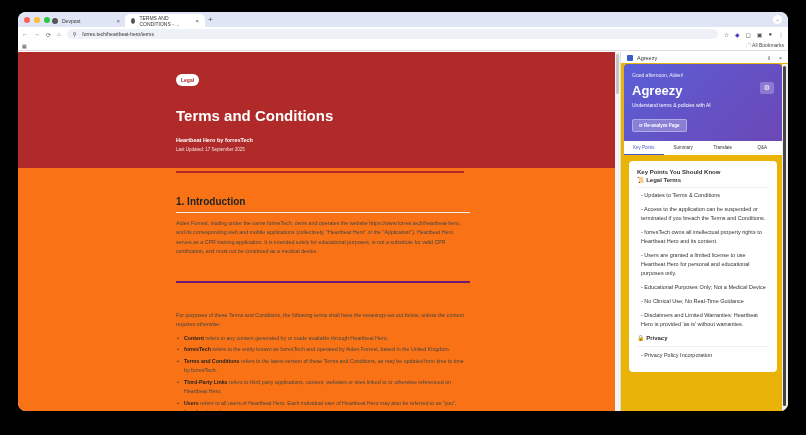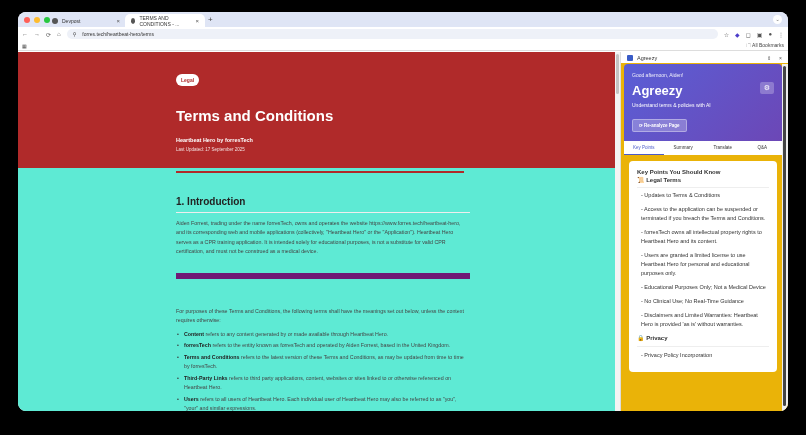--- a/index.html
+++ b/index.html
@@ -14,31 +14,31 @@
 .tab .x{margin-left:auto;font-size:6px;color:#555}
 .tab .fav{width:6px;height:6px;border-radius:50%;background:#555}
 .newtab{position:absolute;left:190px;top:3px;font-size:8px;color:#444}
 .tabdd{position:absolute;right:6px;top:3px;width:9px;height:9px;border-radius:50%;background:#fff;font-size:5px;text-align:center;line-height:9px;color:#555}
 .addr{height:14px;background:#fff;display:flex;align-items:center;padding:0 4px;gap:6px;font-size:6px;color:#555}
 .urlbox{flex:1;height:10px;background:#eef1f8;border-radius:6px;display:flex;align-items:center;padding:0 6px;gap:6px;font-size:5px;color:#333}
 .rticons{display:flex;gap:6px;align-items:center;font-size:6px;color:#555}
 .bmbar{height:10px;background:#fff;display:flex;align-items:center;padding:0 4px;font-size:5px;color:#444;border-bottom:1px solid #ddd}
 .bmbar .all{margin-left:auto}
 .content{position:absolute;top:40px;left:0;right:0;bottom:0;display:flex}
-.page{width:602px;position:relative;overflow:hidden;background:#5eead4}
+.page{width:602px;position:relative;overflow:hidden;background:#f97316}
 .hero{height:116px;background:#b02a2a;padding:16px 0 0 158px;color:#fff}
 .badge{display:inline-block;background:#fff;color:#b02a2a;font-size:5px;font-weight:bold;padding:3px 5px;border-radius:6px}
 .hero h1{font-size:15px;font-weight:bold;margin-top:21px}
 .hero .sub{font-size:5.5px;font-weight:bold;margin-top:13px}
 .hero .upd{font-size:4.5px;opacity:.85;margin-top:4px}
 .redline{position:absolute;left:158px;top:119px;width:288px;height:2px;background:#b02a2a}
 .body{padding:29px 0 0 158px;width:452px;font-size:5.3px;color:#444;line-height:9.5px}
 .body h2{font-size:10px;color:#222;font-weight:bold;padding-bottom:5px;border-bottom:1px solid #eee;margin-bottom:6px}
 .body p{margin-bottom:4px}
-.sec{padding-bottom:12px;border-bottom:6px solid #701a75;margin-bottom:28px}
+.sec{padding-bottom:20px;border-bottom:2px solid #701a75;margin-bottom:28px}
 .body ul{list-style:none}
 .body li{position:relative;padding-left:8px;margin-bottom:2px}
 .body li:before{content:"•";position:absolute;left:1px;color:#333}
 .body li b{color:#222}
 .scroll1{position:absolute;right:0;top:0;width:5px;height:100%;background:#f4f4f4}
 .scroll1 div{width:3px;margin-left:1px;height:40px;background:#c4c4c4;border-radius:2px;margin-top:2px}
 .side{flex:1;background:#eab308;position:relative;border-left:1px solid #ddd}
 .shead{height:11px;display:flex;align-items:center;padding:0 6px;font-size:5.5px;color:#333;gap:4px;background:#fff}
 .shead .logo{width:6px;height:6px;background:#3a5cc7;border-radius:1px}
 .shead .r{margin-left:auto;display:flex;gap:8px;font-size:5px;color:#555}

